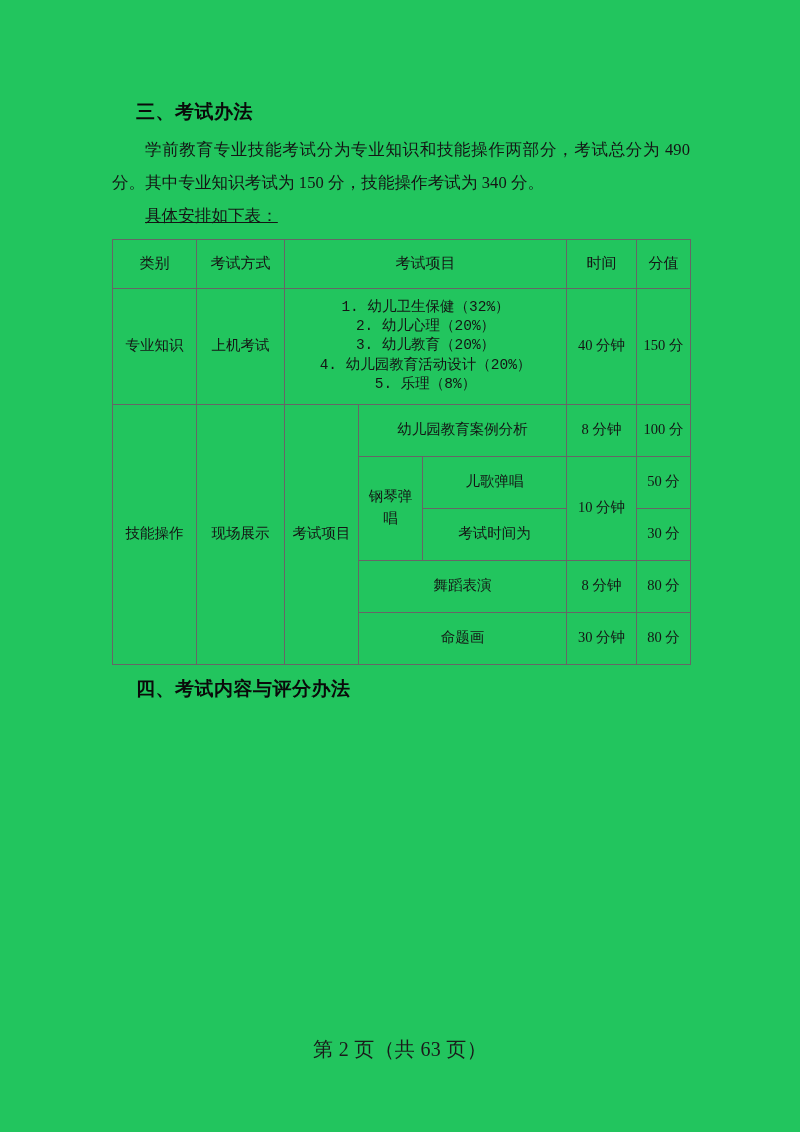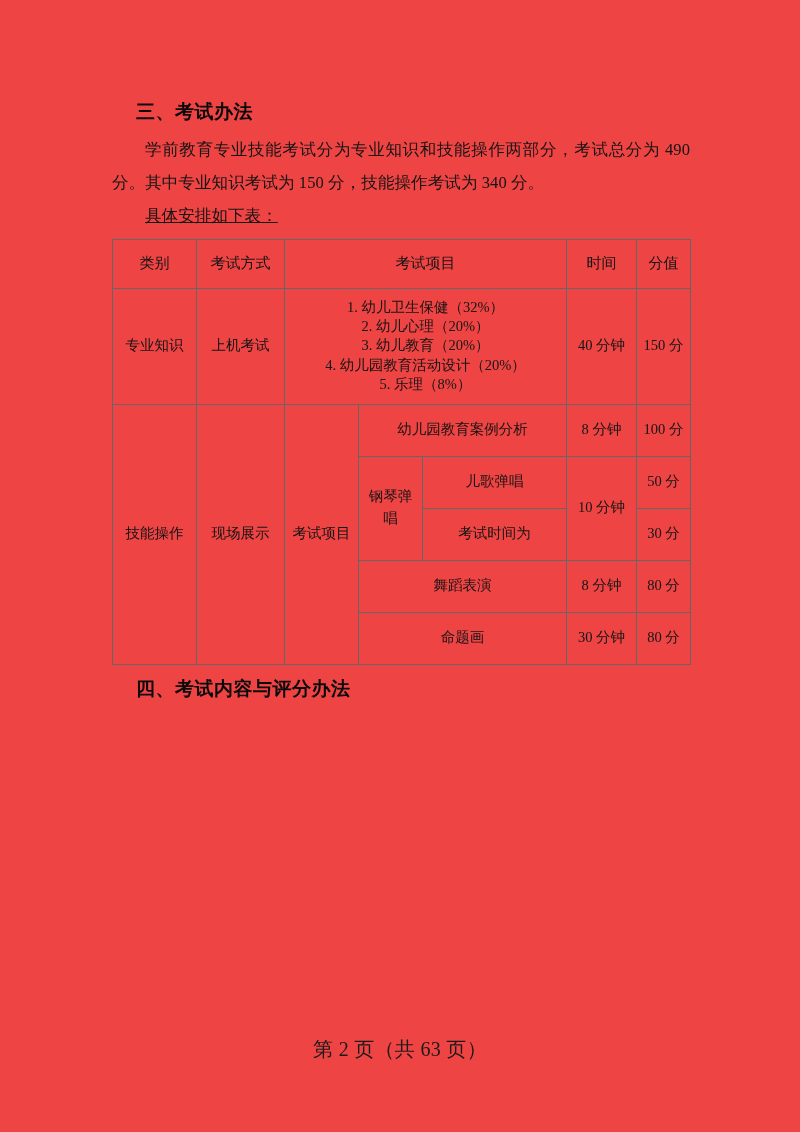--- a/index.html
+++ b/index.html
@@ -14,21 +14,21 @@
     font-family: "Liberation Serif", "DejaVu Serif", serif;
     color: #111111;
     overflow: hidden;
   }
 
   .page {
     position: absolute;
     left: 0; top: 0;
     width: 800px;
     height: 1132px;
-    background: #ef4444;
+    background: #22c55e;
   }
 
   .content {
     position: absolute;
     left: 112px;
     top: 98px;
     width: 578px;
   }
 
   h2.section-heading {
@@ -89,20 +89,21 @@
   .cell-row  { height: 33px; }
 
   .subject-list {
     text-align: left;
     padding-left: 14px;
   }
   .subject-list .li {
     font-size: 14.5px;
     line-height: 19.4px;
     white-space: nowrap;
+    font-family: Liberation Mono, monospace;
   }
 
   .col-cat   { width: 84px; }
   .col-mode  { width: 88px; }
   .col-item  { width: 74px; }
   .col-sub   { width: 64px; }
   .col-name  { width: 144px; }
   .col-time  { width: 70px; }
   .col-score { width: 54px; }
 

